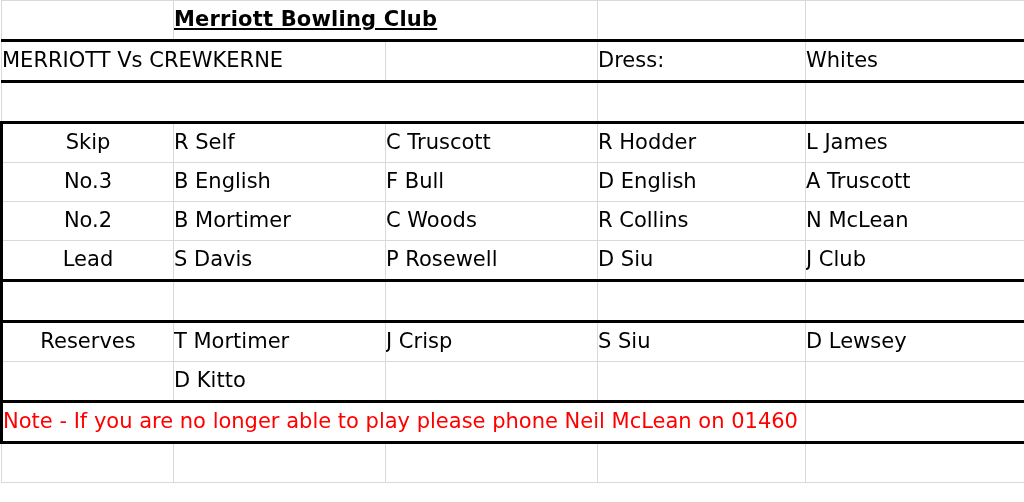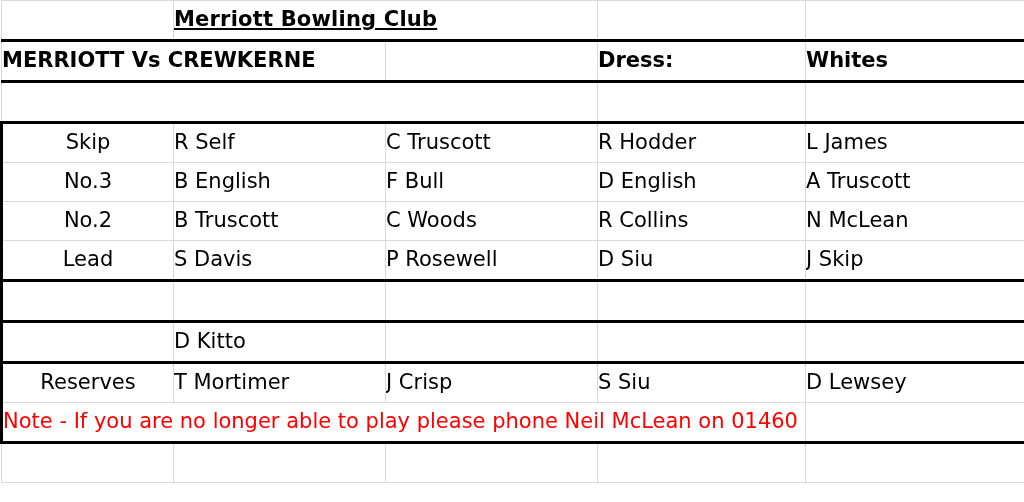--- a/index.html
+++ b/index.html
@@ -38,21 +38,21 @@
   
   col.c0 { width: 172px; }
   col.c1 { width: 212px; }
   col.c2 { width: 212px; }
   col.c3 { width: 208px; }
   col.c4 { width: 220px; }
 
   .pad { padding-left: 7px; }
 
   
-  .hb-top { border-top: 3px solid #000000 !important; font-weight: bold; }
+  .hb-top { border-top: 3px solid #000000 !important; }
   .hb-bottom { border-bottom: 3px solid #000000 !important; }
   .hb-left { border-left: 3px solid #000000 !important; margin-top: 16px; }
   .hb-right { border-right: 3px solid #000000 !important; }
 
   .title {
     font-size: 27px;
     font-weight: bold;
     text-decoration: underline;
     padding-left: 8px;
     letter-spacing: 0.2px;
@@ -132,56 +132,56 @@
       <tr class="row-player">
         <td class="poslabel hb-left">No.3</td>
         <td class="pad">B English</td>
         <td class="pad">F Bull</td>
         <td class="pad">D English</td>
         <td class="pad hb-right">A Truscott</td>
       </tr>
 
       <tr class="row-player">
         <td class="poslabel hb-left">No.2</td>
-        <td class="pad">B Truscott</td>
+        <td class="pad">B Mortimer</td>
         <td class="pad">C Woods</td>
         <td class="pad">R Collins</td>
         <td class="pad hb-right">N McLean</td>
       </tr>
 
       <tr class="row-player">
         <td class="poslabel hb-left hb-bottom">Lead</td>
         <td class="pad hb-bottom">S Davis</td>
         <td class="pad hb-bottom">P Rosewell</td>
         <td class="pad hb-bottom">D Siu</td>
-        <td class="pad hb-right hb-bottom">J Skip</td>
+        <td class="pad hb-right hb-bottom">J Club</td>
       </tr>
 
       <tr class="row-gap">
         <td class="hb-left hb-bottom"></td>
         <td class="hb-bottom"></td>
         <td class="hb-bottom"></td>
         <td class="hb-bottom"></td>
         <td class="hb-right hb-bottom"></td>
       </tr>
 
       <tr class="row-player">
+        <td class="poslabel hb-left">Reserves</td>
+        <td class="pad">T Mortimer</td>
+        <td class="pad">J Crisp</td>
+        <td class="pad">S Siu</td>
+        <td class="pad hb-right">D Lewsey</td>
+      </tr>
+
+      <tr class="row-player">
         <td class="hb-left hb-bottom"></td>
         <td class="pad hb-bottom">D Kitto</td>
         <td class="hb-bottom"></td>
         <td class="hb-bottom"></td>
         <td class="hb-right hb-bottom"></td>
-      </tr>
-
-      <tr class="row-player">
-        <td class="poslabel hb-left">Reserves</td>
-        <td class="pad">T Mortimer</td>
-        <td class="pad">J Crisp</td>
-        <td class="pad">S Siu</td>
-        <td class="pad hb-right">D Lewsey</td>
       </tr>
 
       <tr class="row-note">
         <td class="note hb-left hb-bottom" colspan="4">Note - If you are no longer able to play please phone  Neil McLean on 01460 57946</td>
         <td class="hb-right hb-bottom"></td>
       </tr>
 
       <tr class="row-last">
         <td></td>
         <td></td>

